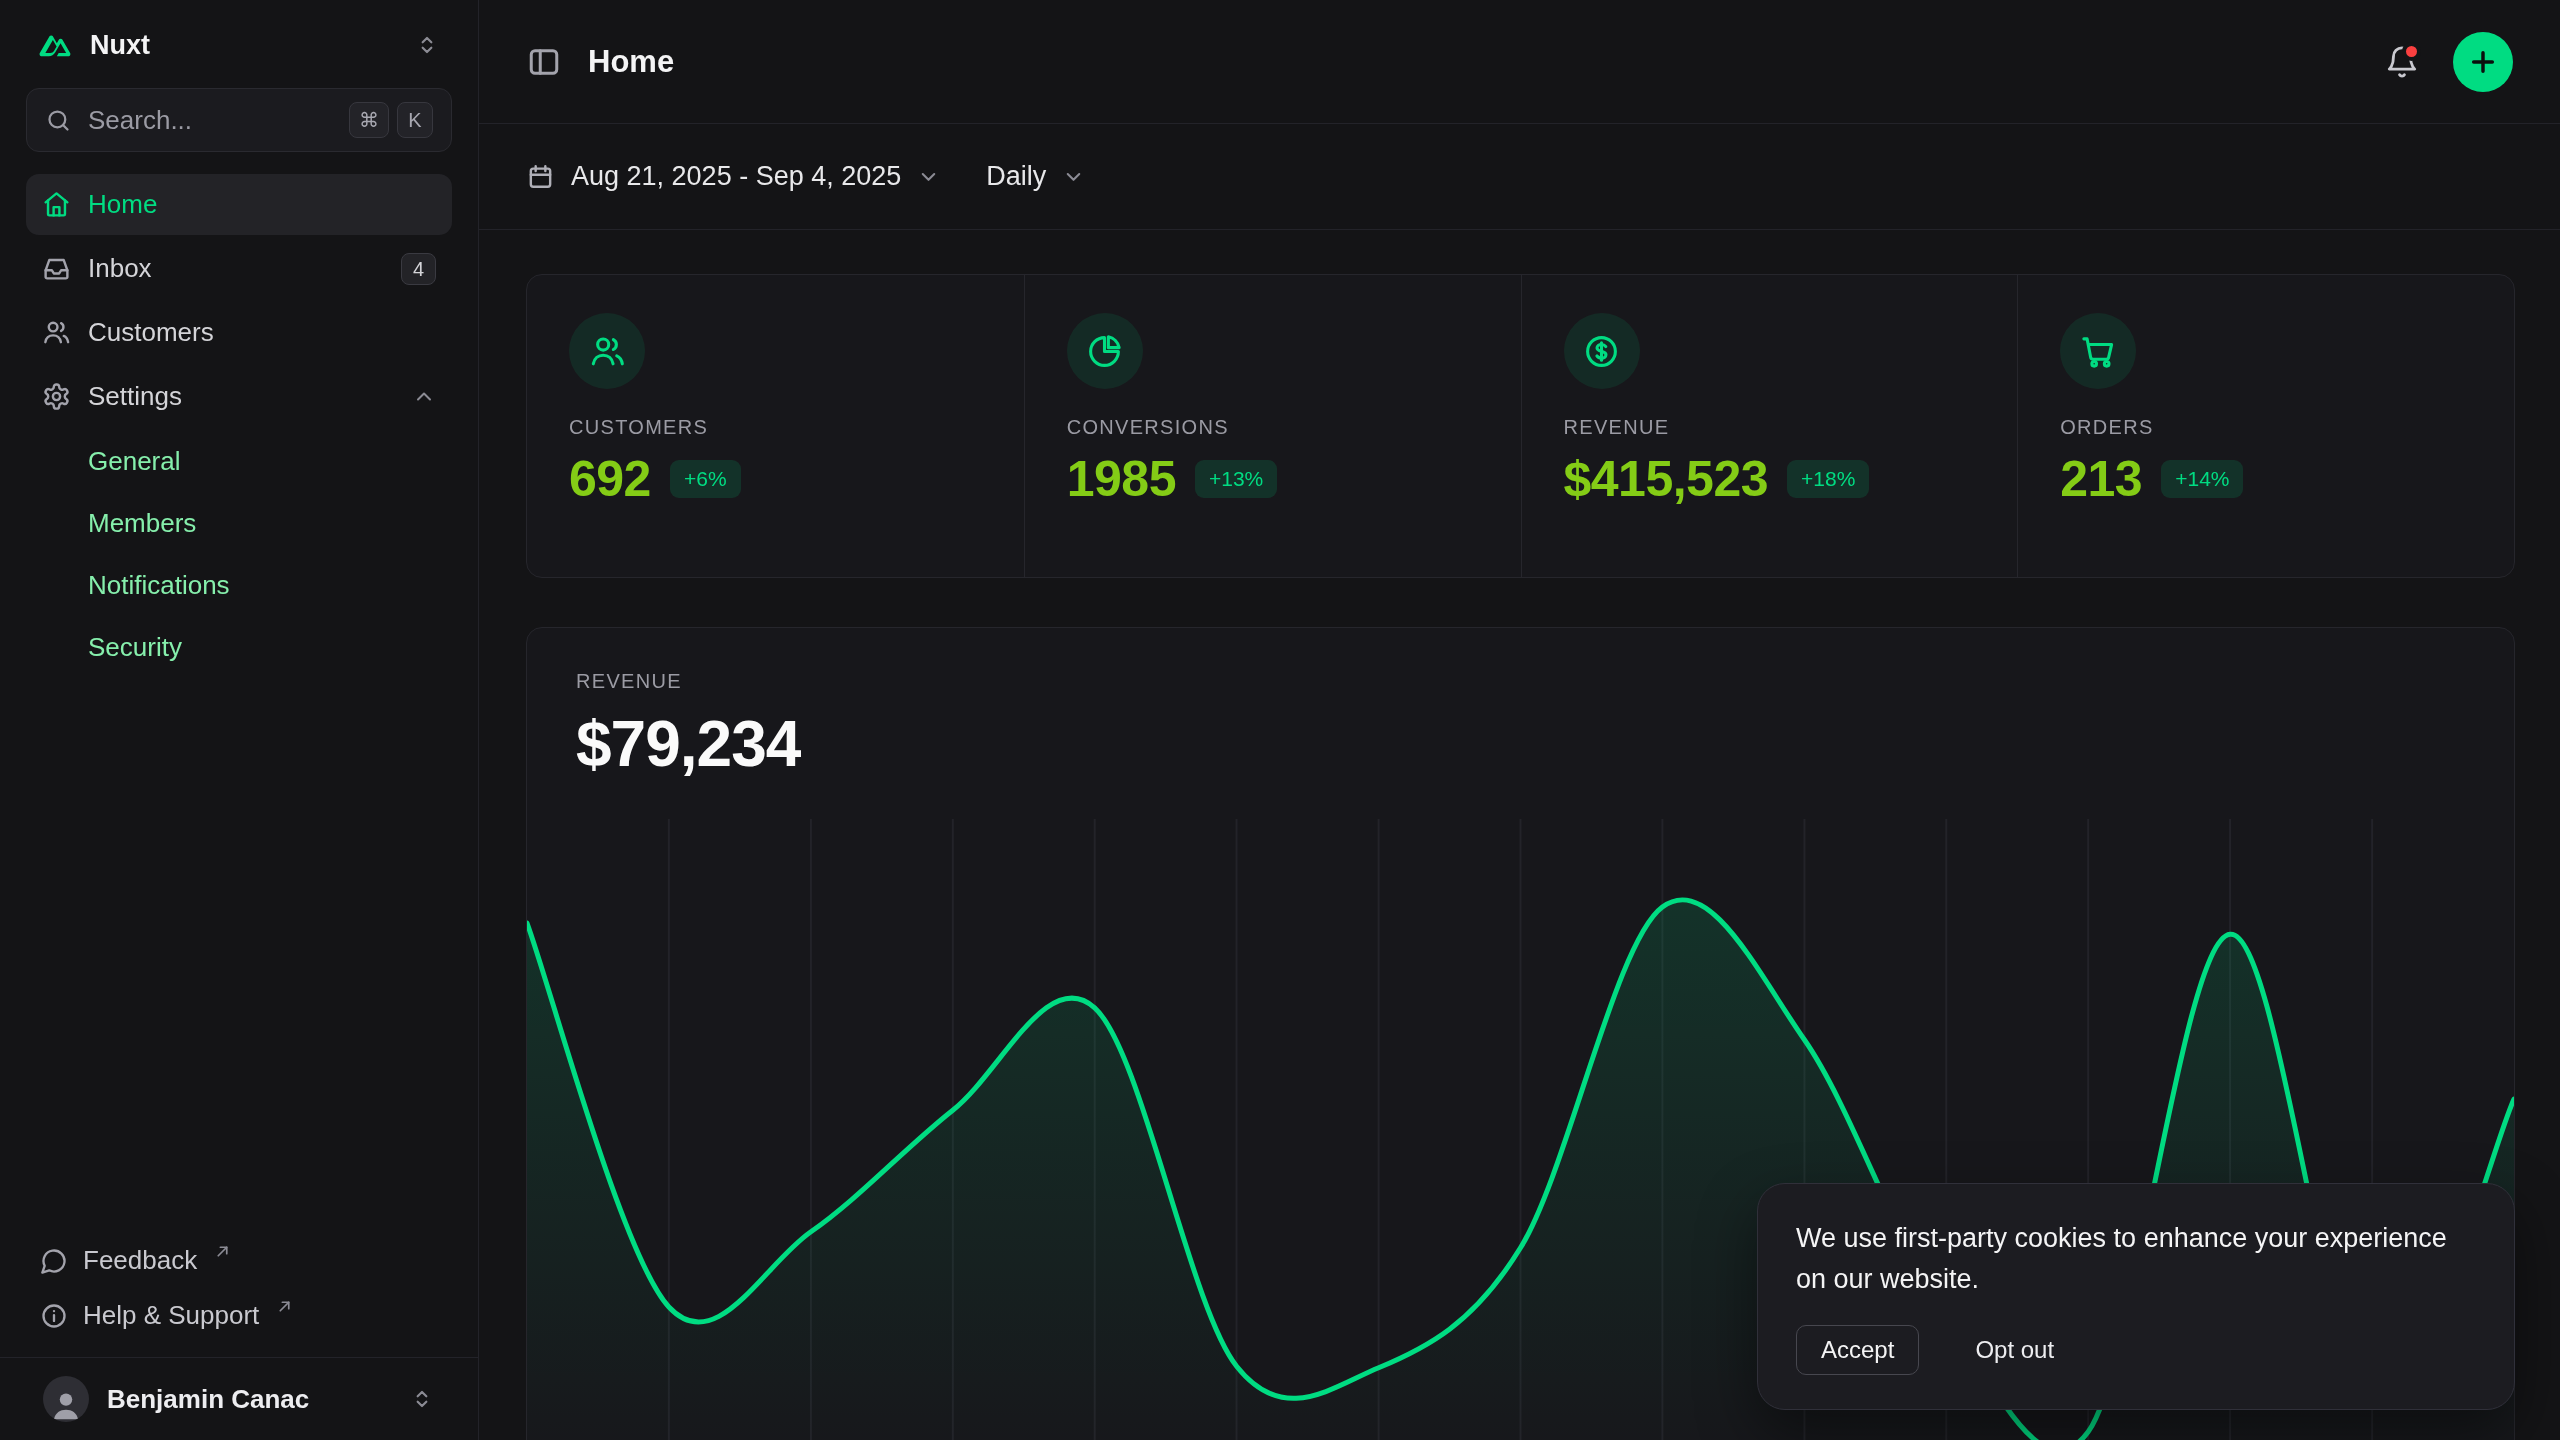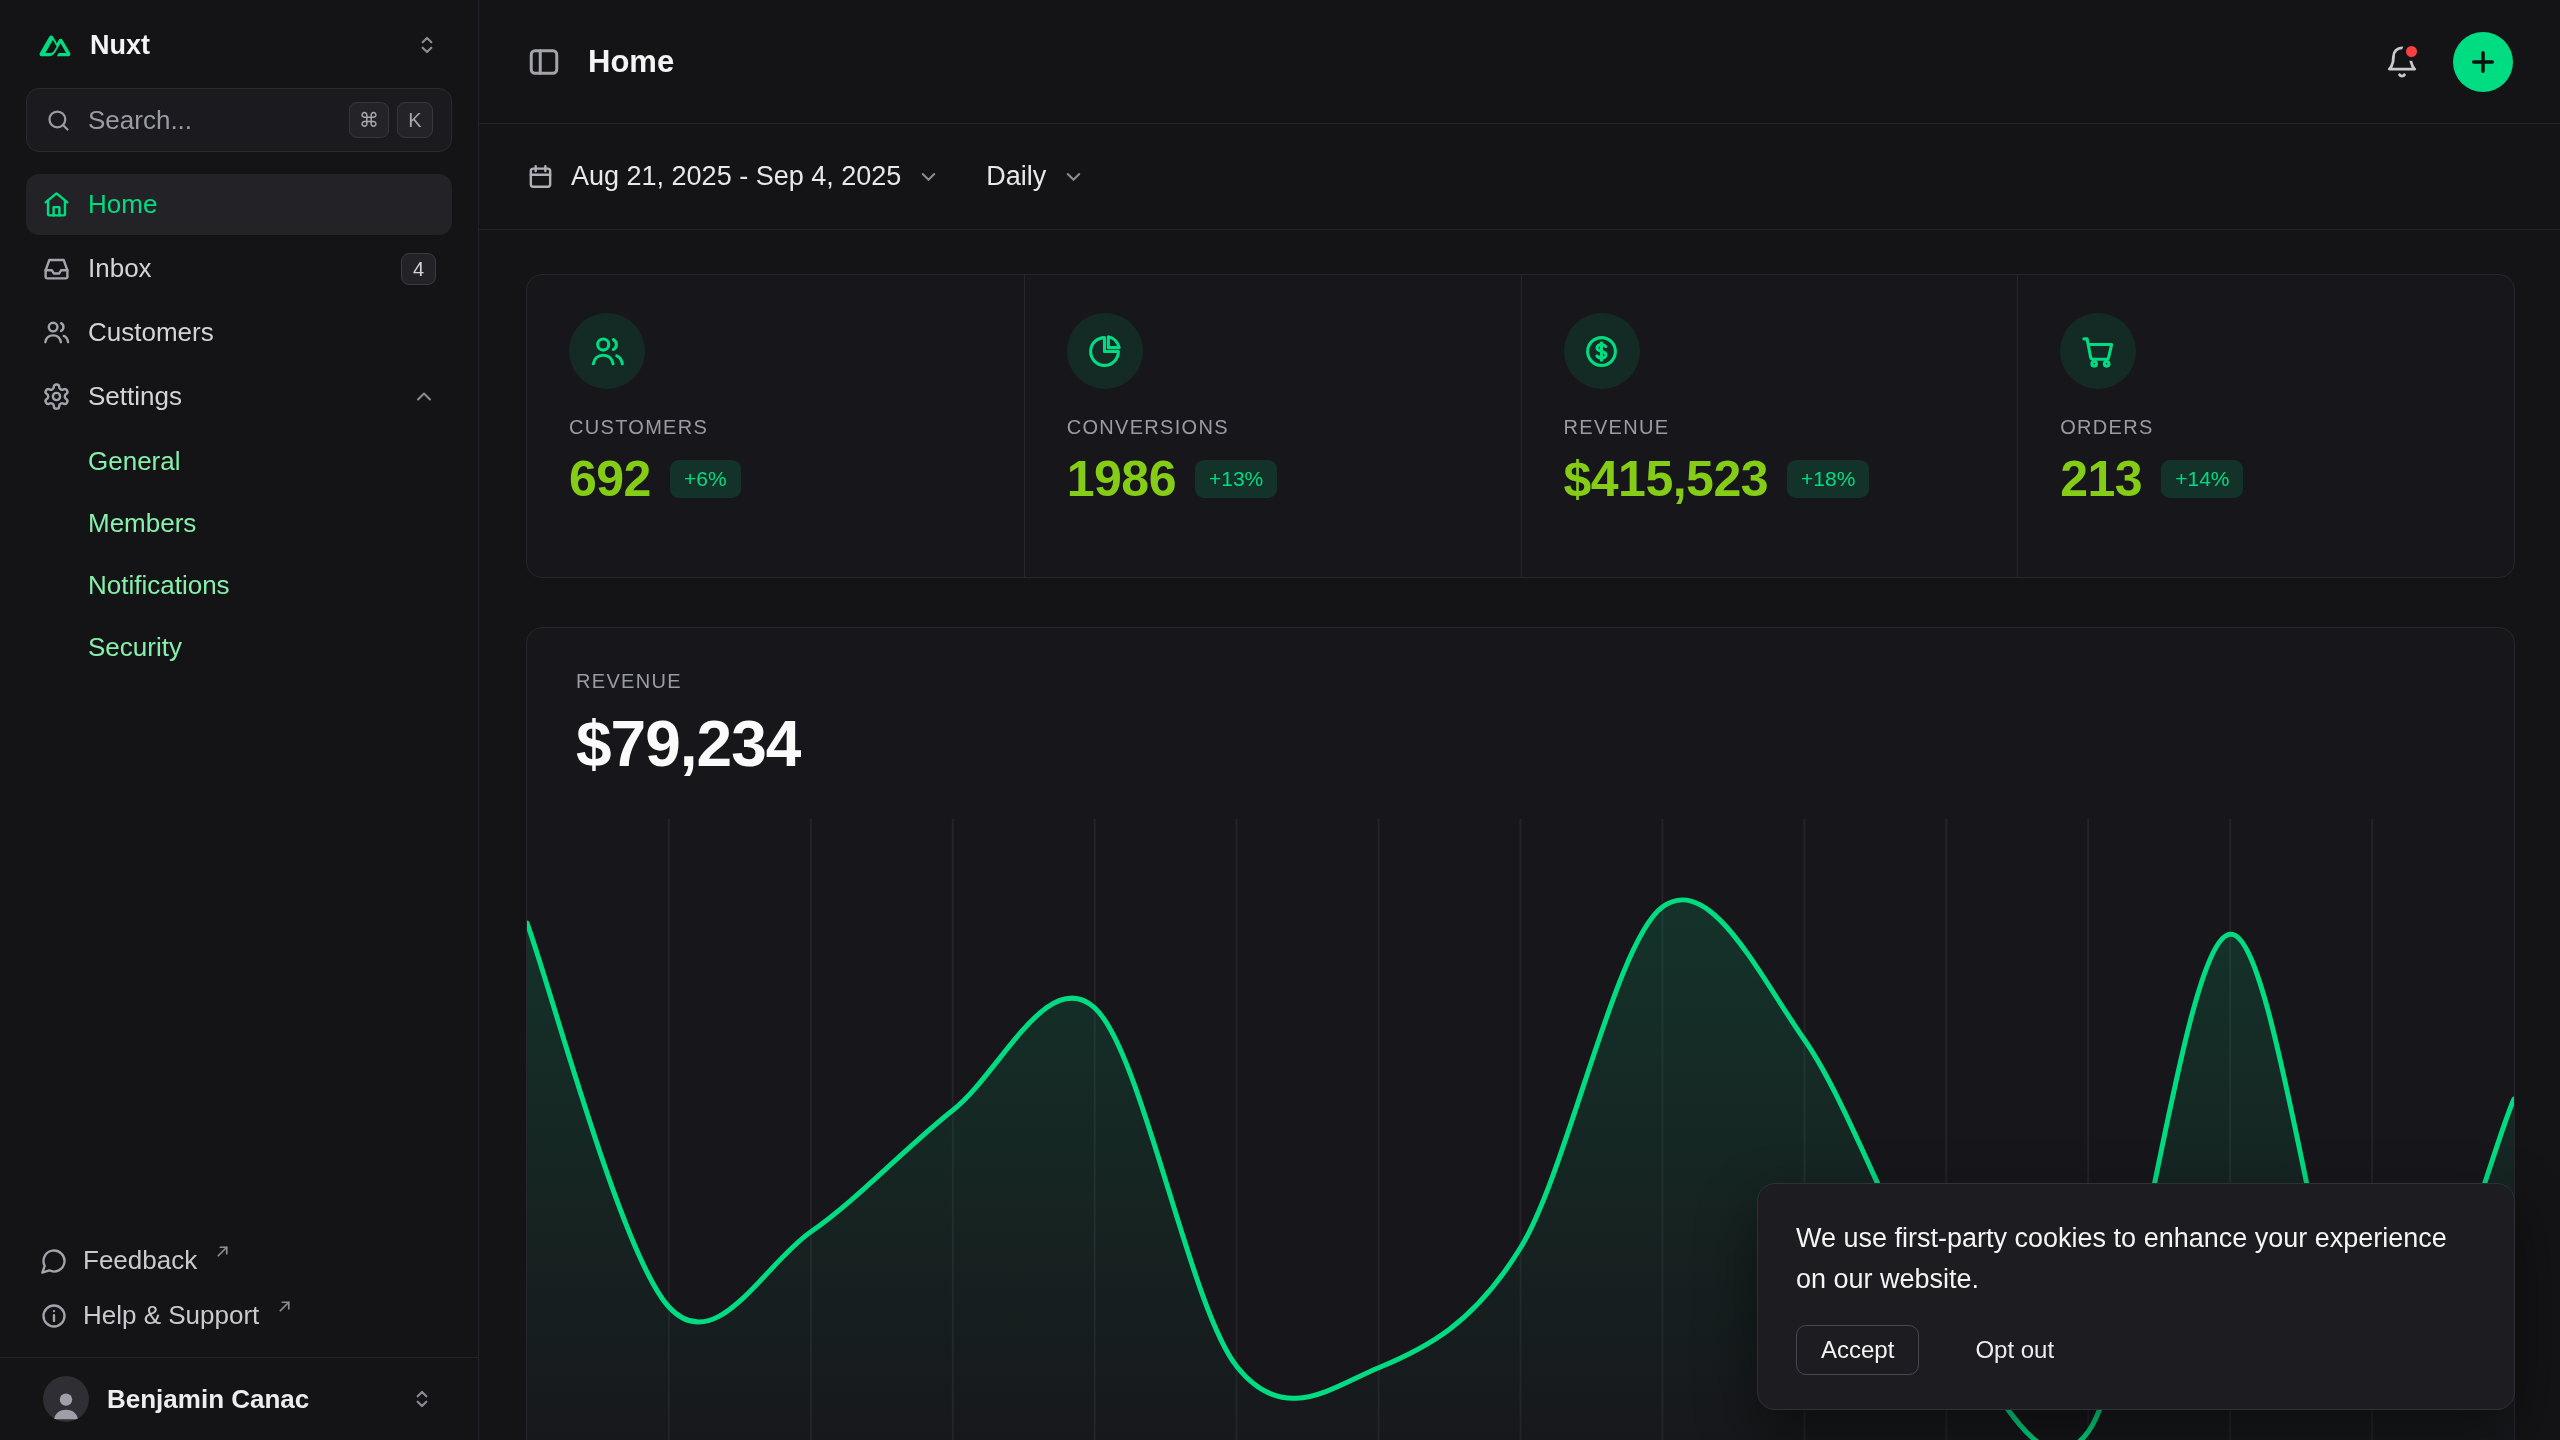--- a/index.html
+++ b/index.html
@@ -92,21 +92,21 @@
 
   .revenue-card { margin-top:49px; background:#17171b; border:1px solid #26262c; border-radius:16px; height:1060px; overflow:hidden; }
   .revenue-head { padding:42px 49px 0; }
   .revenue-label { font-size:20px; letter-spacing:1.3px; color:#9b9ba4; font-weight:500; }
   .revenue-value { margin-top:14px; font-size:64px; font-weight:700; color:#fafafa; letter-spacing:-1px; }
   .chart-wrap { margin-top:38px; height:640px; }
   .chart-wrap svg { width:100%; height:100%; display:block; }
 
   
   .cookie-toast { position:absolute; right:45px; bottom:30px; width:758px; background:#1c1c21;
-    border:1px solid #30303a; border-radius:18px; padding:34px 38px; box-shadow:0 24px 60px rgba(0,0,0,.45); }
+    border:1px solid #30303a; border-radius:28px; padding:34px 38px; box-shadow:0 24px 60px rgba(0,0,0,.45); }
   .cookie-text { font-size:27px; line-height:1.5; color:#f4f4f5; }
   .cookie-actions { margin-top:26px; display:flex; align-items:center; gap:56px; }
   .accept-btn { font-size:24px; color:#f4f4f5; background:transparent; border:1px solid #47474f;
     border-radius:10px; padding:10px 24px; cursor:pointer; font-family:inherit; font-weight:500; }
   .optout-btn { font-size:24px; color:#ededf0; background:none; border:none; cursor:pointer; font-family:inherit; font-weight:500; padding:0; }
 </style>
 </head>
 <body>
 
 <div class="app">
@@ -305,21 +305,21 @@
         </div>
         <div class="stat-cell">
           <div class="icon-circle">
             <svg viewBox="0 0 24 24" fill="none" stroke="currentColor" stroke-width="2" stroke-linecap="round" stroke-linejoin="round">
                 <path d="M12 3a9 9 0 1 0 9 9h-9z"></path>
                 <path d="M14.5 2.5a9 9 0 0 1 7 7h-7z"></path>
               </svg>
           </div>
           <div class="stat-label">CONVERSIONS</div>
           <div class="stat-value-row">
-            <span class="stat-value">1986</span>
+            <span class="stat-value">1985</span>
             <span class="delta-badge">+13%</span>
           </div>
         </div>
         <div class="stat-cell">
           <div class="icon-circle">
             <svg viewBox="0 0 24 24" fill="none" stroke="currentColor" stroke-width="2" stroke-linecap="round" stroke-linejoin="round">
                 <circle cx="12" cy="12" r="9"></circle>
                 <path d="M12 6.3v11.4"></path>
                 <path d="M14.8 8.8c-.6-.8-1.6-1.3-2.8-1.3-1.7 0-2.9.9-2.9 2.2 0 2.8 5.8 1.5 5.8 4.4 0 1.3-1.2 2.2-2.9 2.2-1.3 0-2.4-.5-3-1.4"></path>
               </svg>

